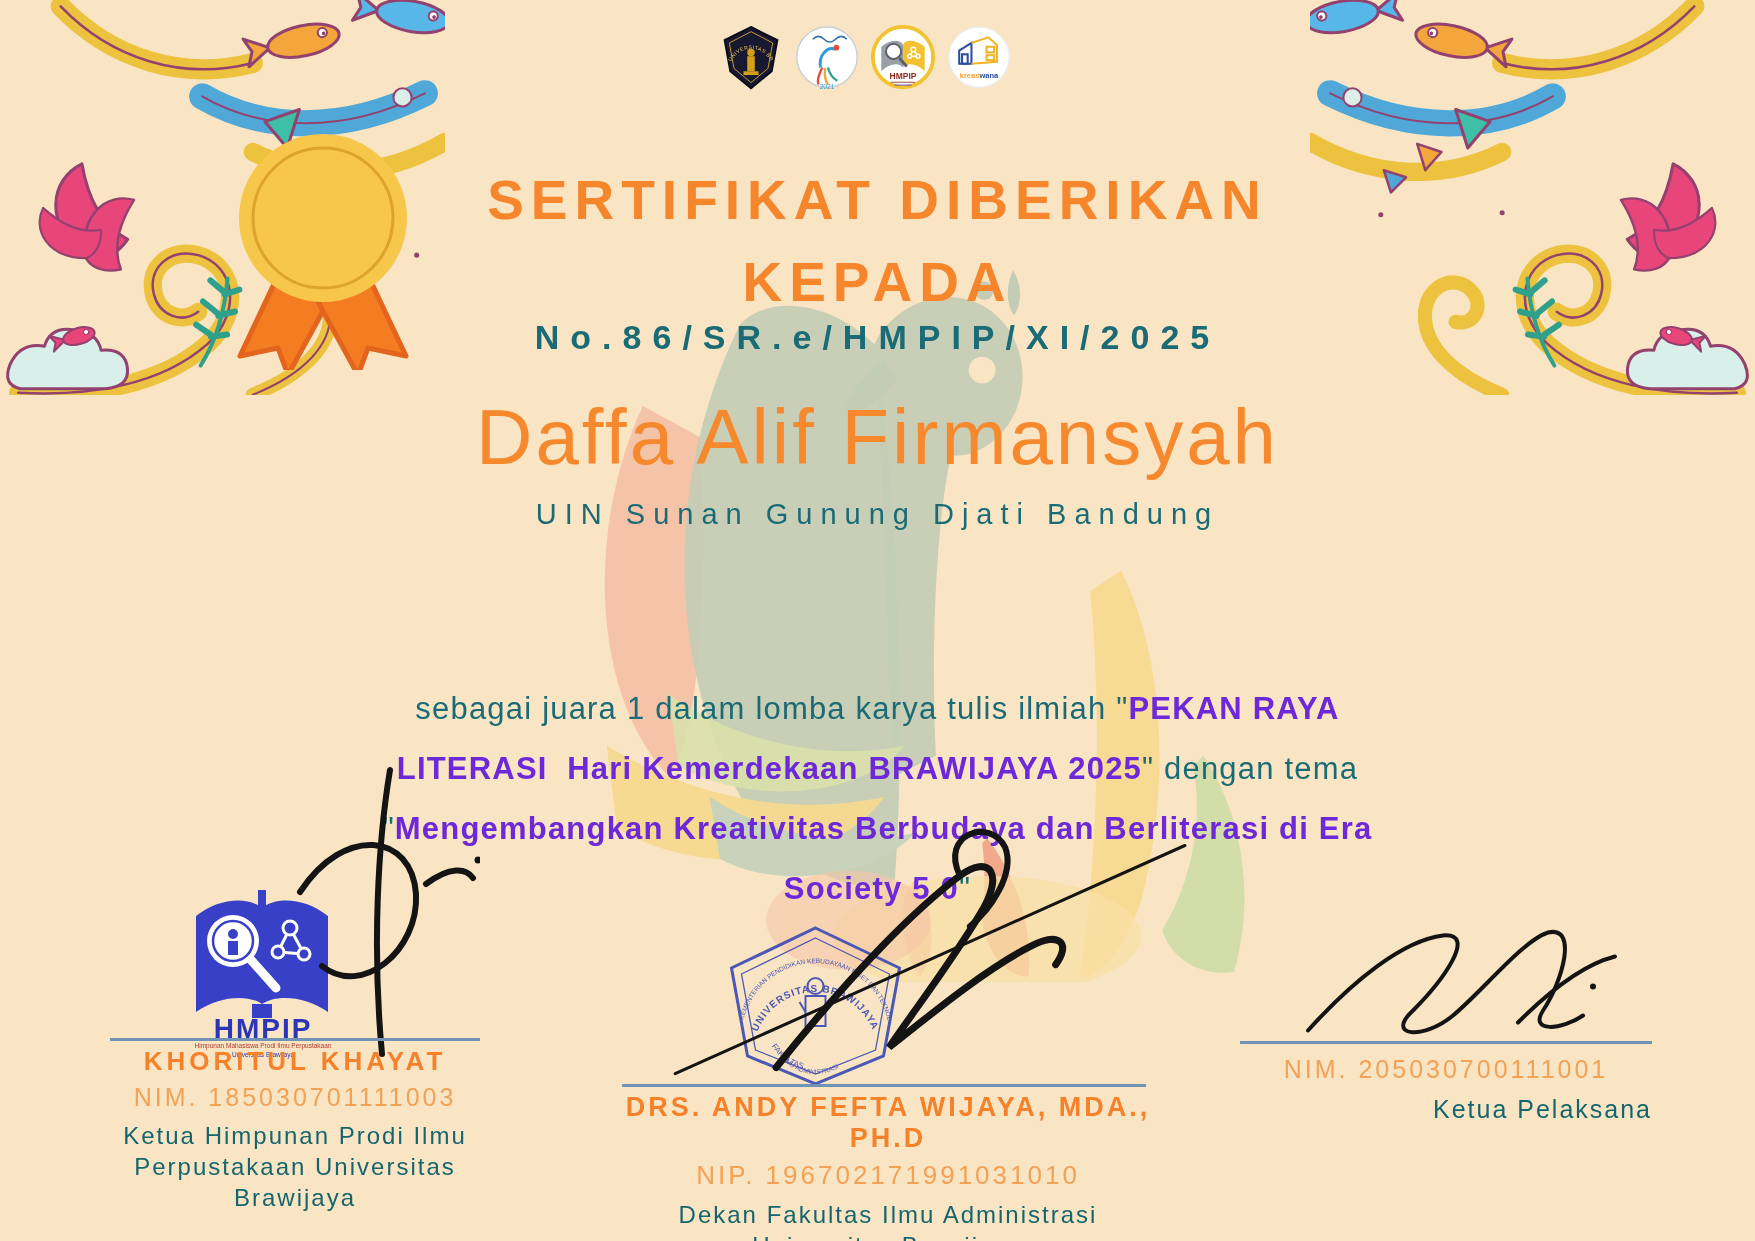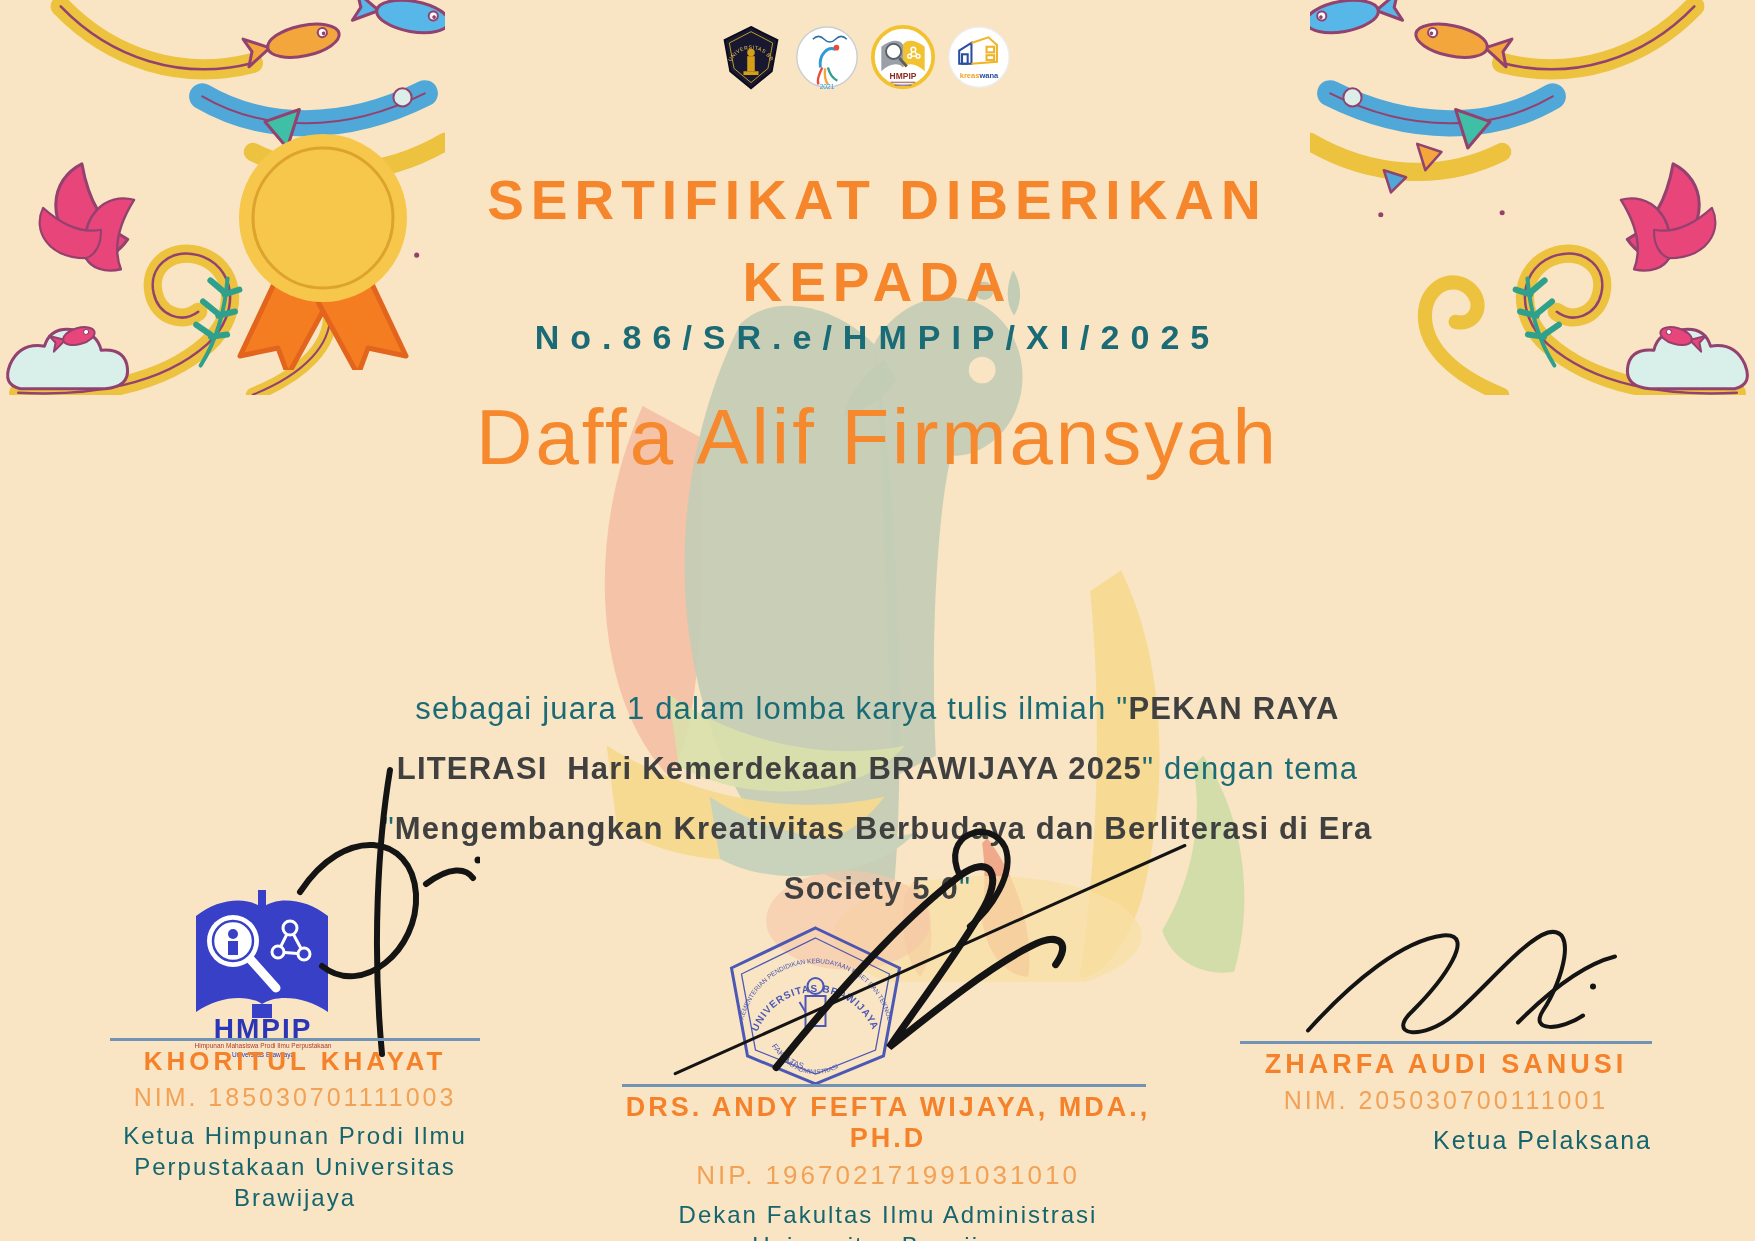--- a/index.html
+++ b/index.html
@@ -11,21 +11,21 @@
   .z0{z-index:0}.z1{z-index:1}.z2{z-index:2}
 
   .cert-title{top:168px;font-size:55px;font-weight:700;letter-spacing:7px;color:#F6862C;}
   .cert-title2{top:250px;}
   .cert-no{top:318px;font-size:34px;letter-spacing:11px;color:#1A6B76;font-weight:bold;}
   .name{top:392px;font-size:78px;letter-spacing:3px;color:#F6882E;}
   .inst{top:498px;font-size:29px;letter-spacing:8px;color:#1A6B76;}
 
   .body-par{left:225px;width:1305px;top:679px;font-size:31px;line-height:60px;
             letter-spacing:1.2px;color:#1A6B76;text-align:center;}
-  .seg-bold{font-weight:700;color:#404040;}
+  .seg-bold{font-weight:700;color:#6d28d9;}
 
   .sig-line{height:3px;background:#7193B5;}
   .sig-block{text-align:center;}
   .sig-name{font-weight:700;color:#F5822A;letter-spacing:4px;font-size:26px;}
   .sig-id{color:#F2A155;letter-spacing:3px;font-size:25px;margin-top:6px;}
   .sig-role{font-weight:400;color:#15656E;letter-spacing:2px;font-size:24px;line-height:31px;margin-top:8px;}
   .logos-row{top:22px;left:718px;display:flex;gap:10px;}
 </style>
 </head>
 <body>
@@ -206,20 +206,21 @@
       <path d="M128 120 L178 226 L140 218 L130 245 L78 150 Z" fill="#F57D21" stroke="#E3641C" stroke-width="5" stroke-linejoin="round"></path>
       <circle cx="95" cy="88" r="84" fill="#F7C74B"></circle>
       <circle cx="95" cy="88" r="70" fill="none" stroke="#DCA32E" stroke-width="3"></circle>
     </svg>
   </div>
 
   <div class="abs ctext z2 cert-title">SERTIFIKAT DIBERIKAN</div>
   <div class="abs ctext z2 cert-title cert-title2">KEPADA</div>
   <div class="abs ctext z2 cert-no">No.86/SR.e/HMPIP/XI/2025</div>
   <div class="abs ctext z2 name">Daffa Alif Firmansyah</div>
+  <div class="abs ctext z2 inst">UIN Sunan Gunung Djati Bandung</div>
 
   <div class="abs z2 body-par"><span class="seg">sebagai juara 1 dalam lomba karya tulis ilmiah "</span><span class="seg seg-bold">PEKAN RAYA</span><br><span class="seg seg-bold">LITERASI&nbsp; Hari Kemerdekaan BRAWIJAYA 2025</span><span class="seg">" dengan tema</span><br><span class="seg">"</span><span class="seg seg-bold">Mengembangkan Kreativitas Berbudaya dan Berliterasi di Era</span><br><span class="seg seg-bold">Society 5.0</span><span class="seg">"</span></div>
 
   <div class="abs z1" style="left:188px;top:886px;">
     <svg width="150" height="178" viewBox="0 0 150 178">
       <rect x="70" y="4" width="8" height="18" fill="#3740C6"></rect>
       <path d="M8 30 C 30 12, 60 10, 74 22 L74 118 C 60 108, 30 110, 8 126 Z" fill="#3740C6"></path>
       <path d="M140 30 C 118 12, 88 10, 74 22 L74 118 C 88 108, 118 110, 140 126 Z" fill="#3740C6"></path>
       <rect x="64" y="118" width="20" height="14" fill="#3740C6"></rect>
       <circle cx="45" cy="55" r="26" fill="#FFFFFF"></circle>
@@ -301,20 +302,19 @@
   </div>
   <div class="abs z2 sig-block" style="left:588px;top:1092px;width:600px;">
     <div class="sig-name" style="font-size:27px;letter-spacing:3px;">DRS. ANDY FEFTA WIJAYA, MDA., PH.D</div>
     <div class="sig-id" style="font-size:26px;">NIP. 196702171991031010</div>
     <div class="sig-role">
       <span>Dekan Fakultas Ilmu Administrasi</span><br>
       <span>Universitas Brawijaya</span>
     </div>
   </div>
   <div class="abs z2 sig-block" style="left:1240px;top:1049px;width:412px;">
-    <div class="sig-name" style="font-size:27px;">ZHARFA AUDI SANUSI</div>
     <div class="sig-id">NIM. 205030700111001</div>
     <div class="sig-role" style="margin-top:10px;font-size:25px;text-align:right;">
       <span>Ketua Pelaksana</span>
     </div>
   </div>
 
 </div>
 
 </body></html>

